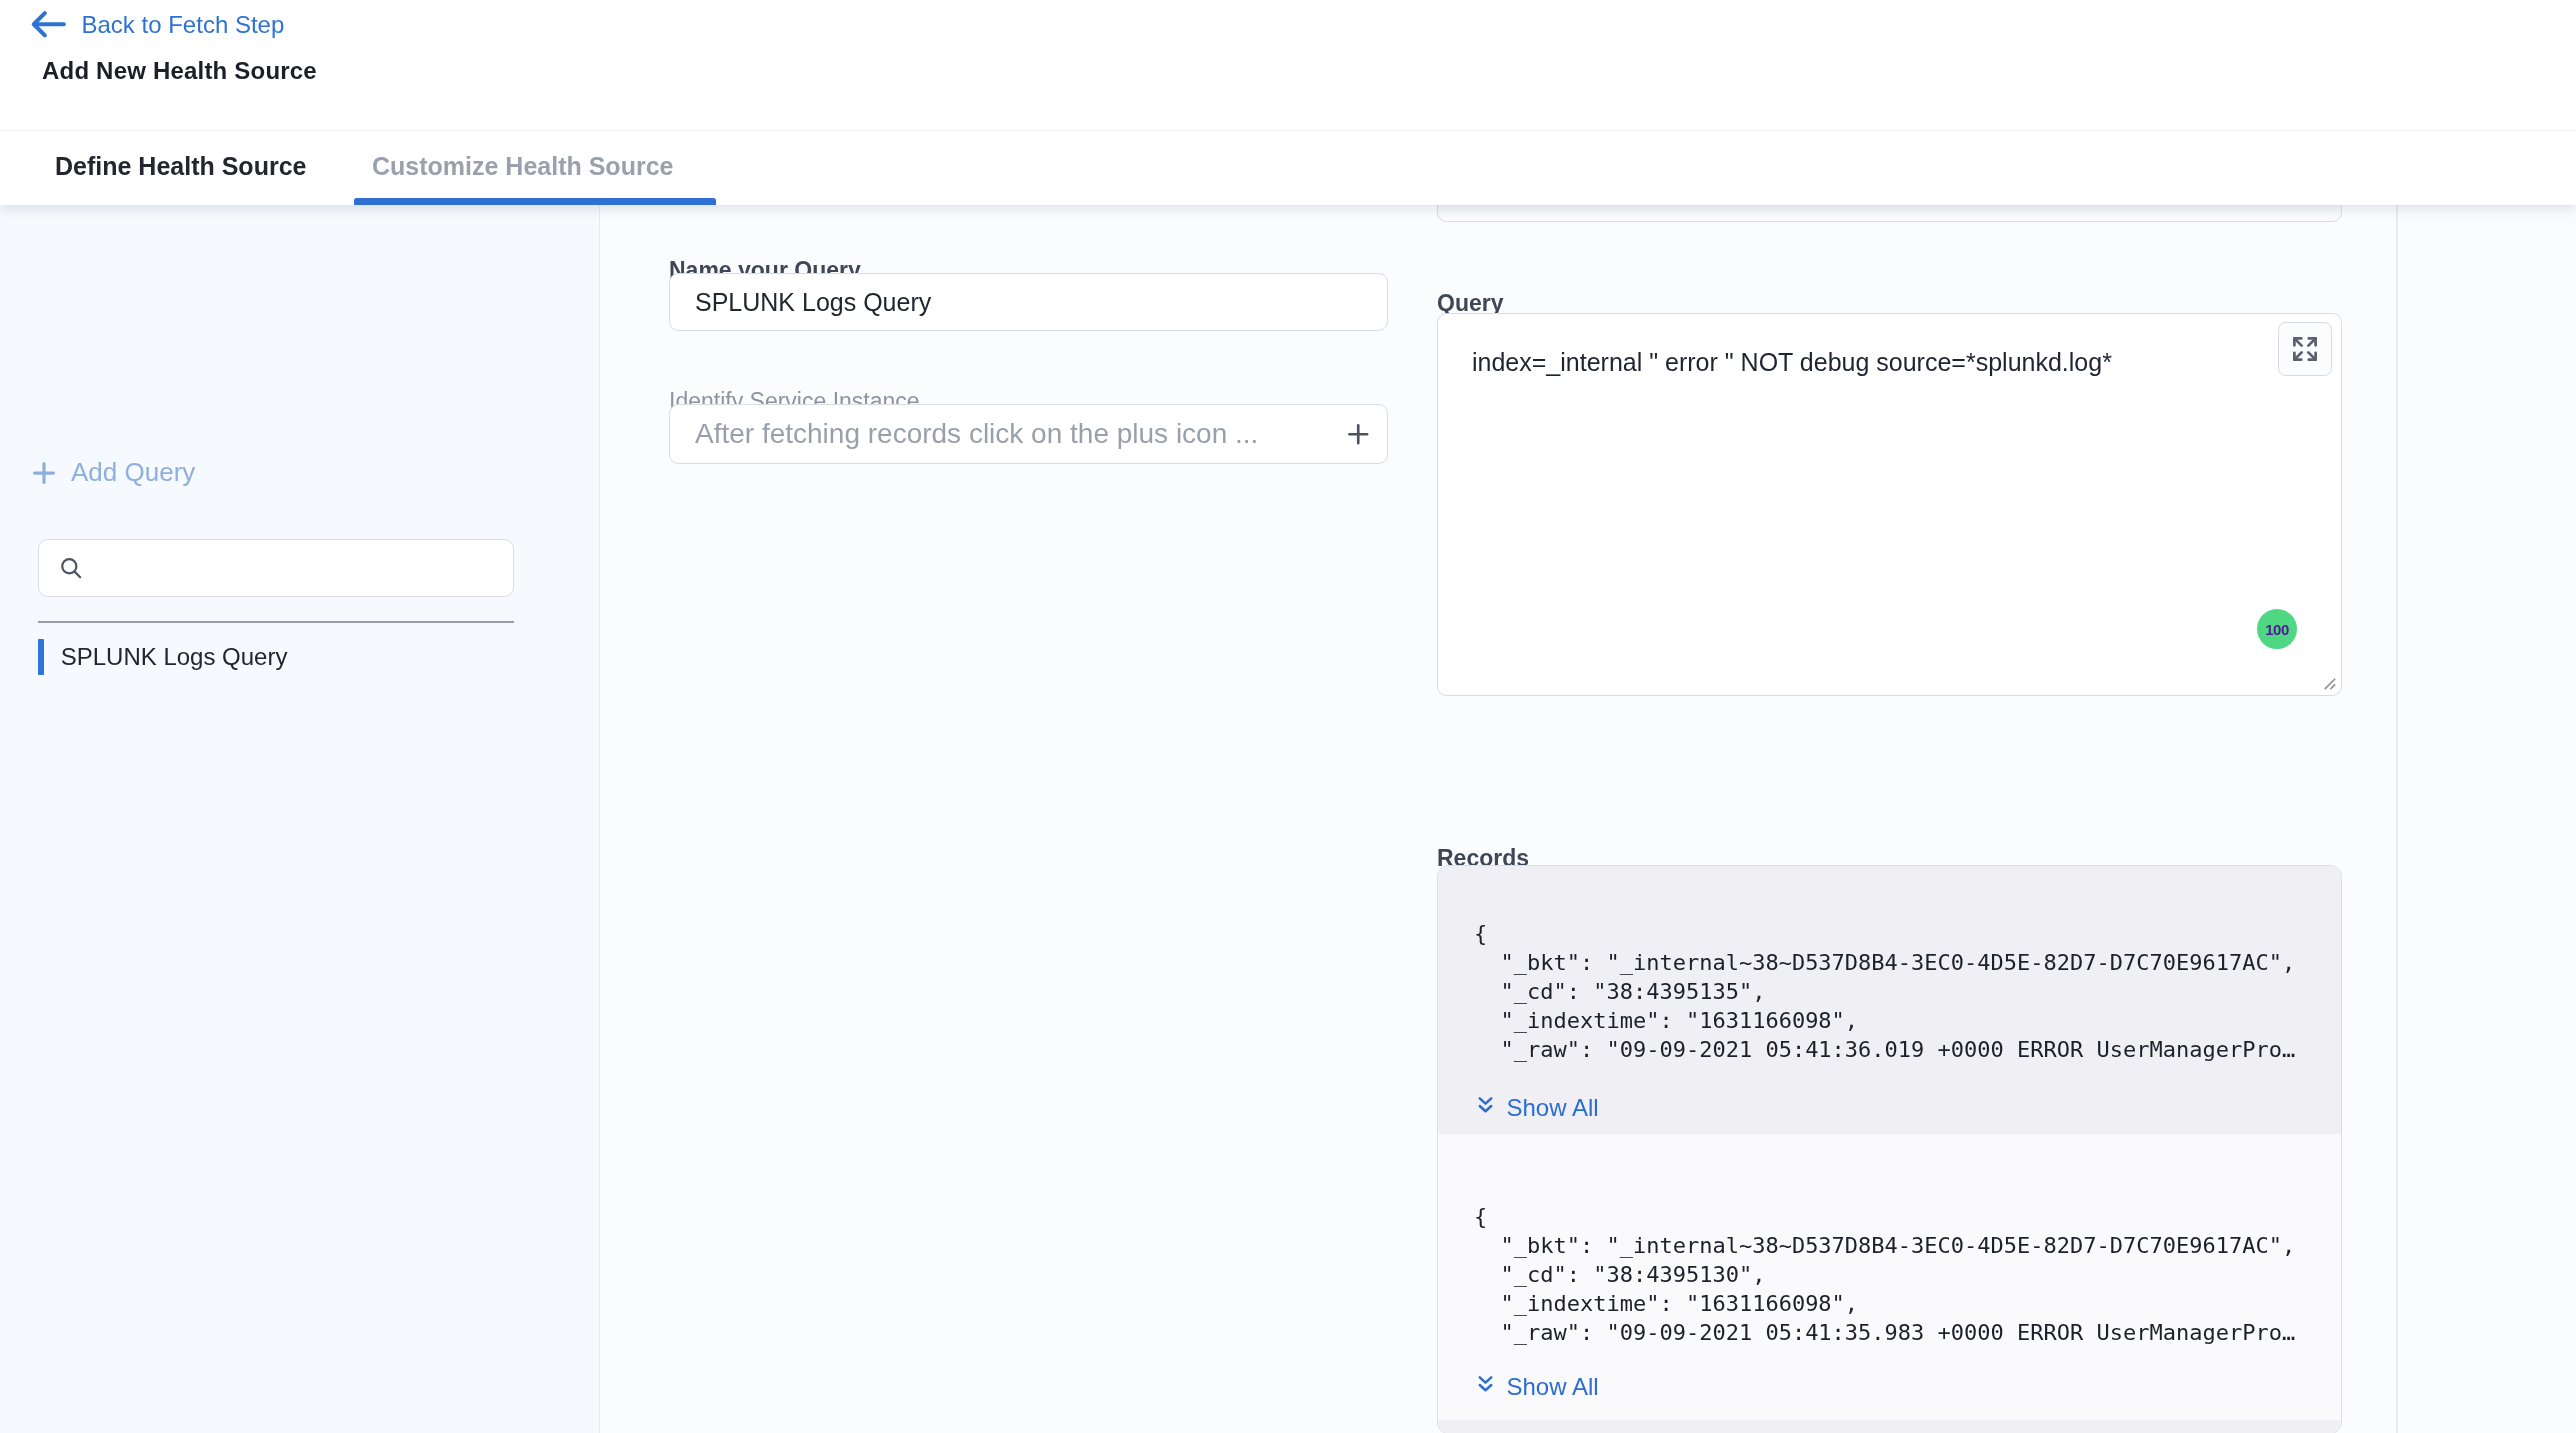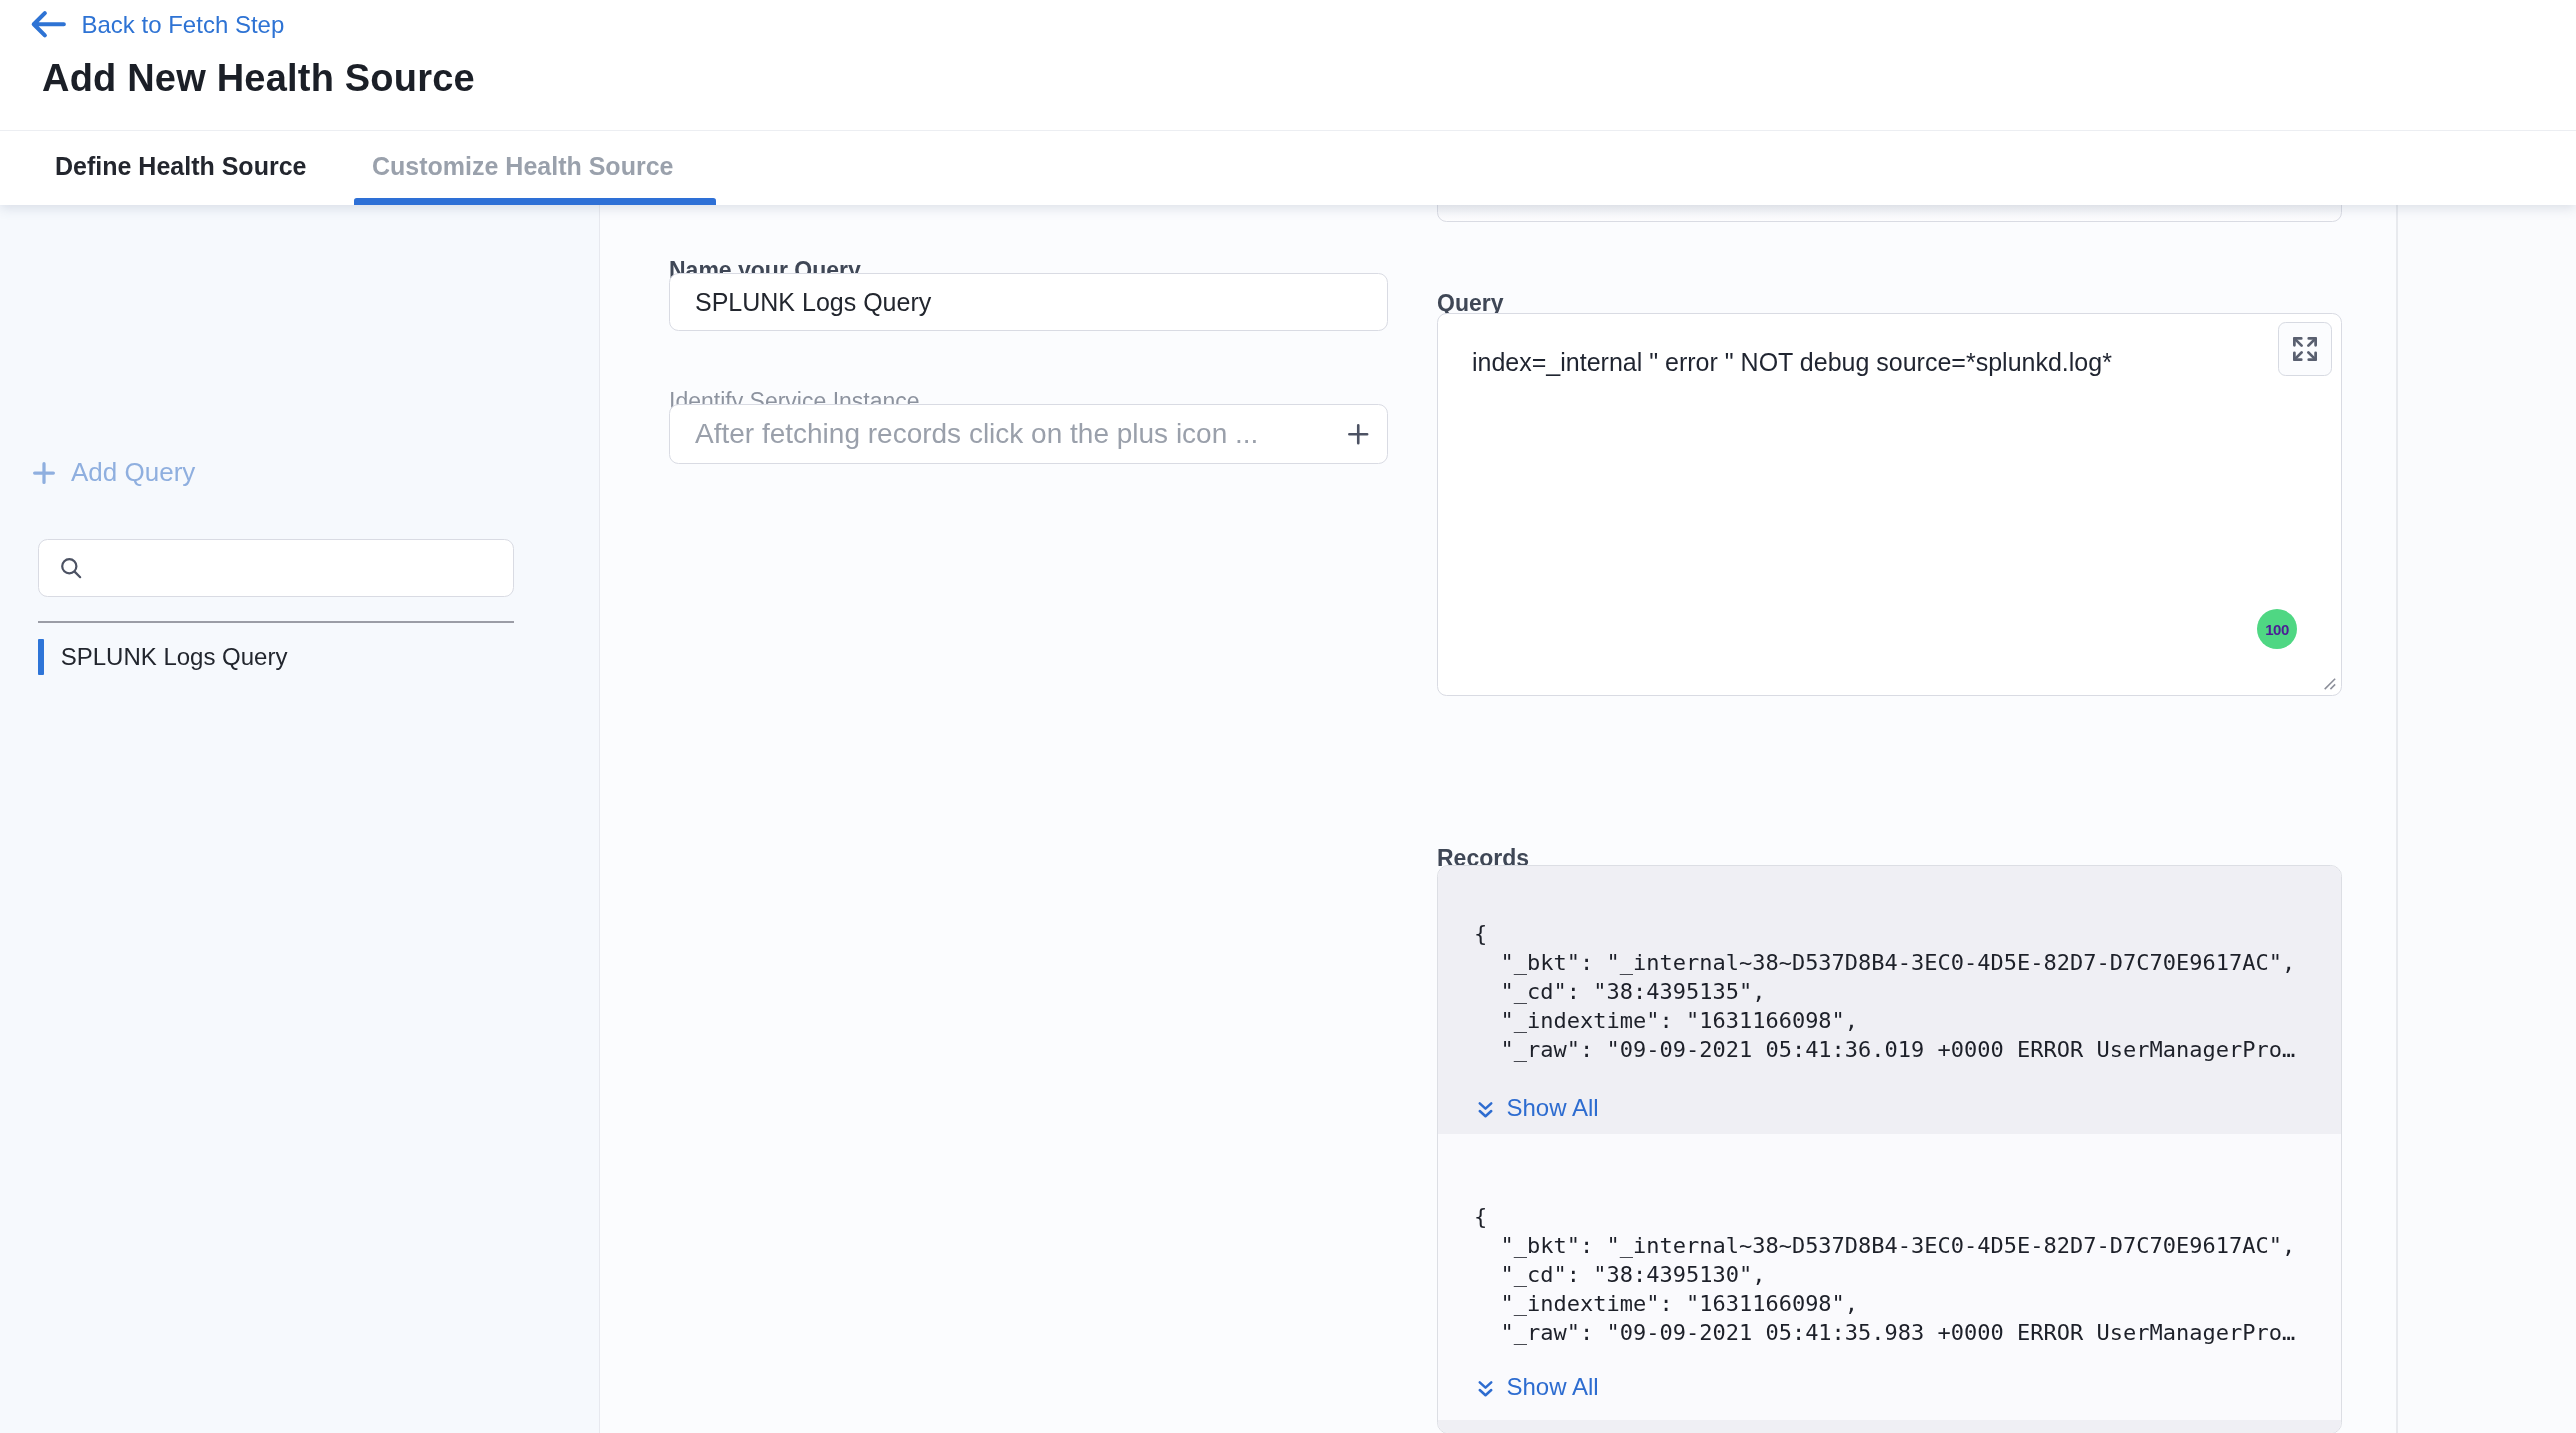--- a/index.html
+++ b/index.html
@@ -5,21 +5,21 @@
   * { margin:0; padding:0; box-sizing:border-box; }
   html,body { width:2576px; height:1433px; overflow:hidden; background:#fff;
               font-family:"Liberation Sans", sans-serif; }
   .page { position:relative; width:2576px; height:1433px; background:#fff; }
   .abs { position:absolute; }
 
   
   .header { left:0; top:0; width:2576px; height:130px; background:#fff; z-index:20; }
   .back-link { left:28.5px; top:7.6px; height:34px; display:flex; align-items:center; gap:15px; cursor:pointer; }
   .back-link span { color:#2e73d4; font-size:24px; font-weight:500; }
-  .page-title { left:42px; top:57px; font-size:38px; font-weight:700; color:#1b1f27; letter-spacing:0.2px; }
+  .page-title { left:42px; top:57px; font-size:24px; font-weight:700; color:#1b1f27; letter-spacing:0.2px; }
 
   
   .tabbar { left:0; top:130px; width:2576px; height:75px; background:#fff;
             border-top:0.9px solid #eceef2; box-shadow:0 3.8px 11.4px rgba(80,95,130,.18); z-index:10; }
   .tab { top:21px; font-size:25px; font-weight:600; cursor:pointer; }
   .tab-define { left:55px; color:#23262e; }
   .tab-customize { left:372px; color:#9aa1ac; }
   .tab-underline { left:354px; bottom:0; width:362px; height:6.6px; background:#2e70d6; border-radius:2.8px 2.8px 0 0; }
 
   
@@ -77,21 +77,21 @@
   .record-row { position:absolute; left:0; width:100%; }
   .row-odd { background:#efeff4; }
   .row-even { background:#fafafd; }
   .row-1 { top:0; height:268px; }
   .row-2 { top:268px; height:287px; }
   .row-3 { top:554px; height:14.2px; }
   .record-json { position:absolute; left:36px; font-family:"DejaVu Sans Mono", monospace;
                  font-size:22px; line-height:29px; color:#1d2029; white-space:pre; }
   .row-1 .record-json { top:53px; }
   .row-2 .record-json { top:68px; }
-  .show-all { position:absolute; left:36px; display:flex; align-items:flex-end; gap:9.5px; cursor:pointer; }
+  .show-all { position:absolute; left:36px; display:flex; align-items:flex-start; gap:9.5px; cursor:pointer; }
   .row-1 .show-all { top:228px; }
   .row-2 .show-all { top:239px; }
   .show-all span { color:#2d6cd0; font-size:24px; font-weight:500; }
 </style>
 </head>
 <body>
 
 <div class="page">
 
   <div class="abs header">

